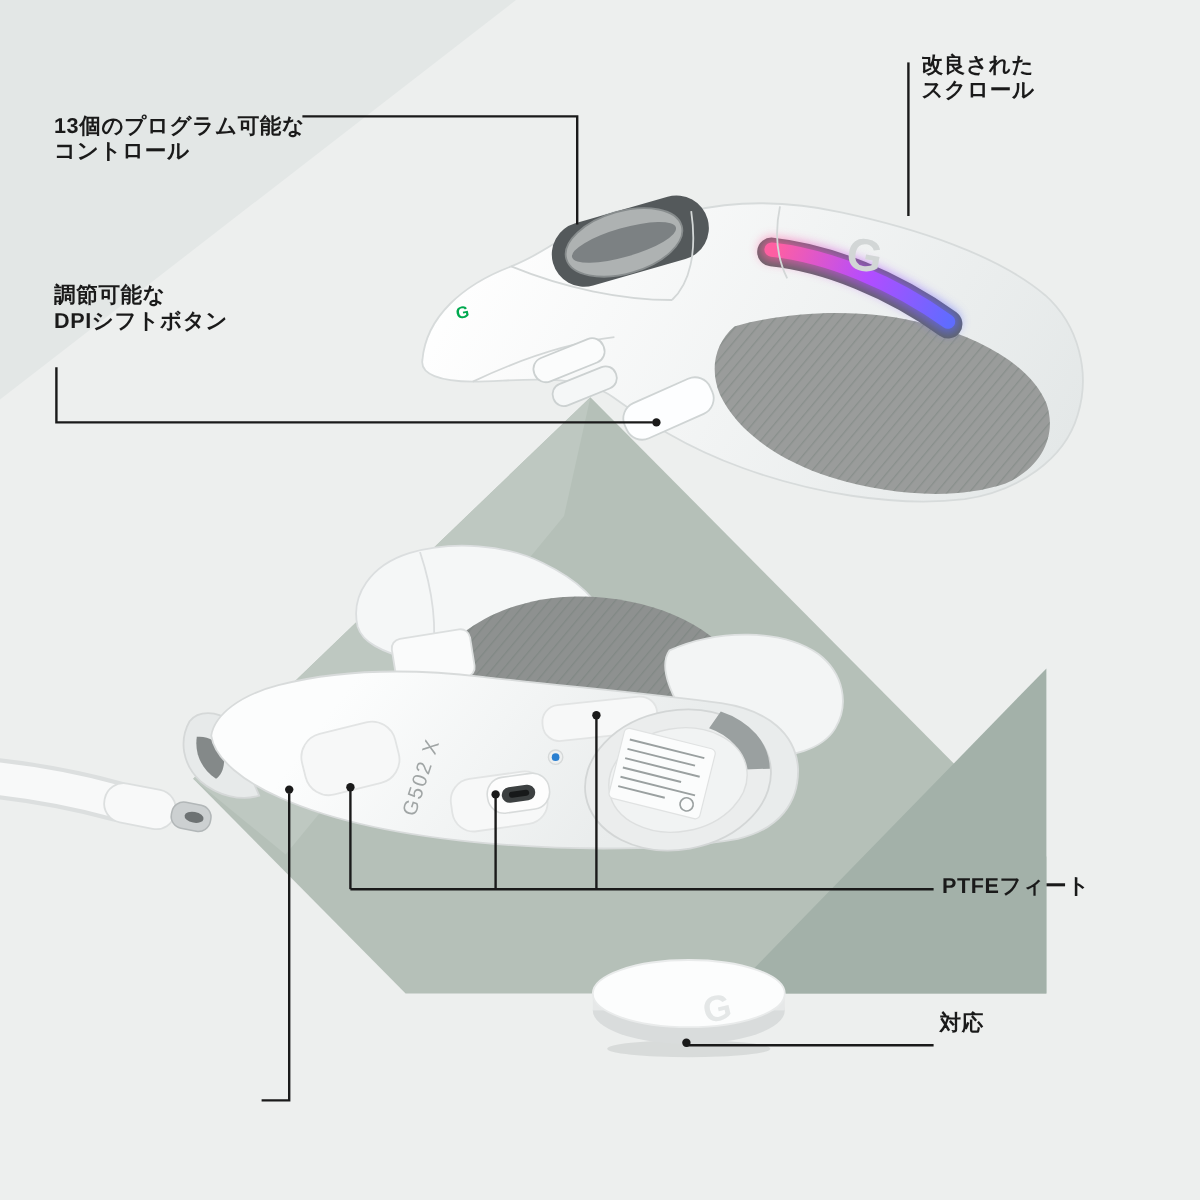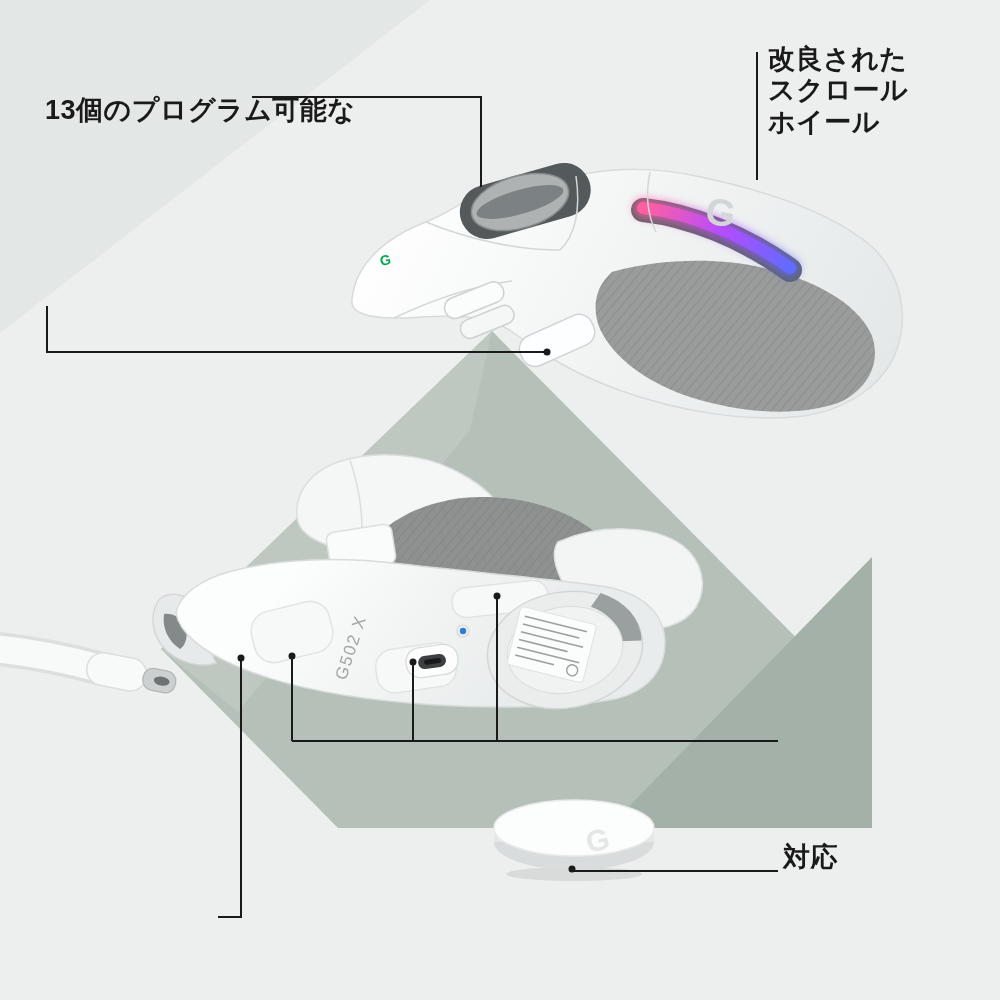--- a/index.html
+++ b/index.html
@@ -3,21 +3,21 @@
 <meta charset="utf-8">
 <style>
   html,body{margin:0;padding:0;background:#ffffff;}
   .stage{
     position:relative;width:1000px;height:1000px;overflow:hidden;
     background:#edefee;
     font-family:"Liberation Sans","DejaVu Sans",sans-serif;
   }
   svg.layer{position:absolute;left:0;top:0;}
   .label{
-    position:absolute;color:#1a1a1a;font-weight:700;font-size:27px;
+    position:absolute;color:#1a1a1a;font-weight:700;font-size:18px;
     line-height:1.16;letter-spacing:.5px;white-space:nowrap;
   }
 </style>
 </head>
 <body>
 
 <div class="stage">
 
   <svg class="layer" width="1000" height="1000">
     <polygon points="0,0 430,0 0,333" fill="#e3e7e6"></polygon>
@@ -207,28 +207,35 @@
       <circle cx="292" cy="656" r="3.5"></circle>
       <circle cx="413" cy="662" r="3.5"></circle>
       <circle cx="497" cy="596" r="3.5"></circle>
       <circle cx="572" cy="869" r="3.5"></circle>
       <circle cx="241" cy="658" r="3.5"></circle>
     </g>
   </svg>
 
   <div class="label" style="left:45px;top:95px">
     <div>13個のプログラム可能な</div>
+    <div>コントロール</div>
   </div>
 
   <div class="label" style="left:768px;top:44px">
     <div>改良された</div>
     <div>スクロール</div>
-    <div>ホイール</div>
-  </div>
-
-
+  </div>
+
+  <div class="label" style="left:45px;top:236px">
+    <div>調節可能な</div>
+    <div>DPIシフトボタン</div>
+  </div>
+
+  <div class="label" style="left:785px;top:728px">
+    <div>PTFEフィート</div>
+  </div>
 
   <div class="label" style="left:783px;top:842px">
     <div>対応</div>
   </div>
 
 
 </div>
 
 </body></html>

